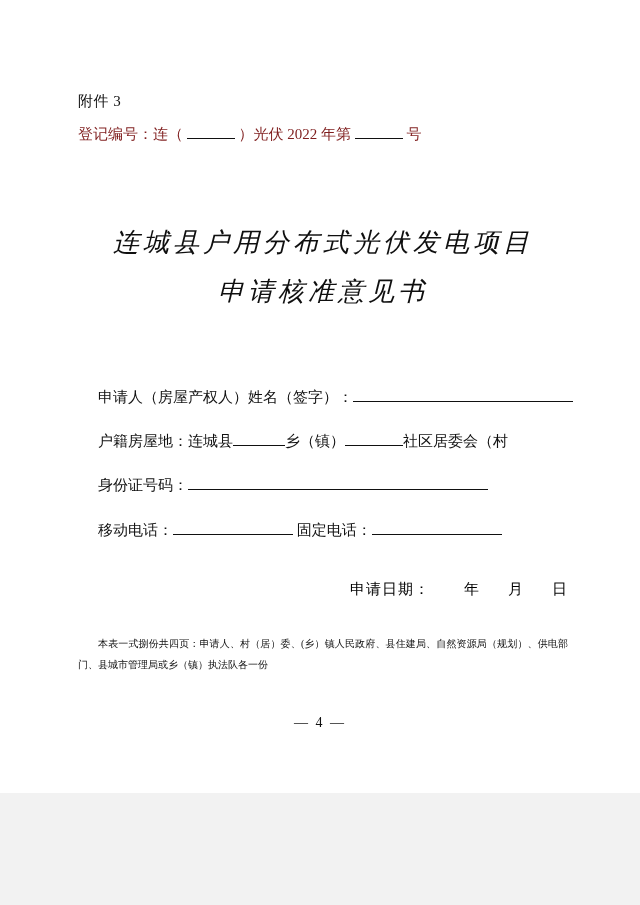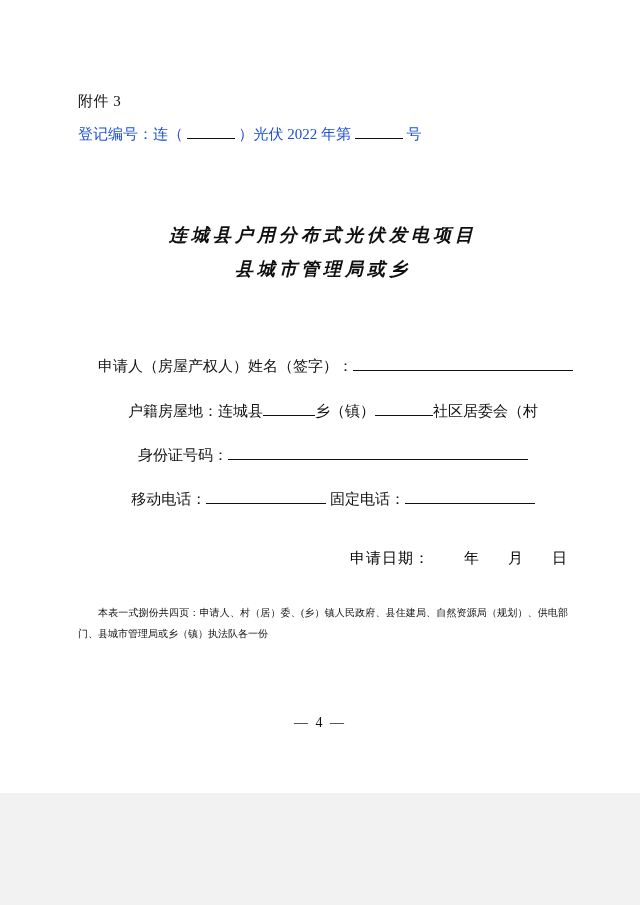--- a/index.html
+++ b/index.html
@@ -30,59 +30,58 @@
   .attach-label {
     font-size: 15px;
     color: #111;
     letter-spacing: 0.5px;
     margin-bottom: 12px;
   }
 
   
   .reg-line {
     font-size: 15px;
-    color: #1d4ed8;
+    color: #7f1d1d;
     white-space: nowrap;
     margin-bottom: 4px;
   }
   .reg-line .u-blank {
     display: inline-block;
     border-bottom: 1px solid #111;
     height: 1em;
     vertical-align: baseline;
   }
   .blank-48 { width: 48px; }
 
   
   .title-block {
     margin-top: 74px;
     text-align: center;
   }
   .title-line {
     font-family: "DejaVu Serif", serif;
     font-style: italic;
-    font-size: 18px;
-    font-weight: 700;
+    font-size: 26px;
+    font-weight: 400;
     letter-spacing: 4px;
     color: #0f0f0f;
     line-height: 1.9;
     white-space: nowrap;
   }
 
   
   .fields {
     margin-top: 58px;
     padding-left: 20px;
     font-size: 15px;
     color: #111;
     line-height: 2.95;
   }
   .field-row {
     white-space: nowrap;
-    text-align: center;
   }
   .field-row .lbl { }
   .ul {
     display: inline-block;
     border-bottom: 1px solid #111;
     height: 1.05em;
     vertical-align: baseline;
   }
   .ul-220 { width: 220px; }
   .ul-300 { width: 300px; }
@@ -135,21 +134,21 @@
     <div class="reg-line">
       <span>登记编号：连（</span>
       <span class="u-blank blank-48"></span>
       <span>）光伏 2022 年第</span>
       <span class="u-blank blank-48"></span>
       <span>号</span>
     </div>
 
     <div class="title-block">
       <div class="title-line">连城县户用分布式光伏发电项目</div>
-      <div class="title-line">县城市管理局或乡</div>
+      <div class="title-line">申请核准意见书</div>
     </div>
 
     <div class="fields">
 
       <div class="field-row">
         <span class="lbl">申请人（房屋产权人）姓名（签字）：</span><span class="ul ul-220"></span>
       </div>
 
       <div class="field-row">
         <span class="lbl">户籍房屋地：连城县</span><span class="ul ul-52"></span><span>乡（镇）</span><span class="ul ul-58"></span><span>社区居委会（村</span>

